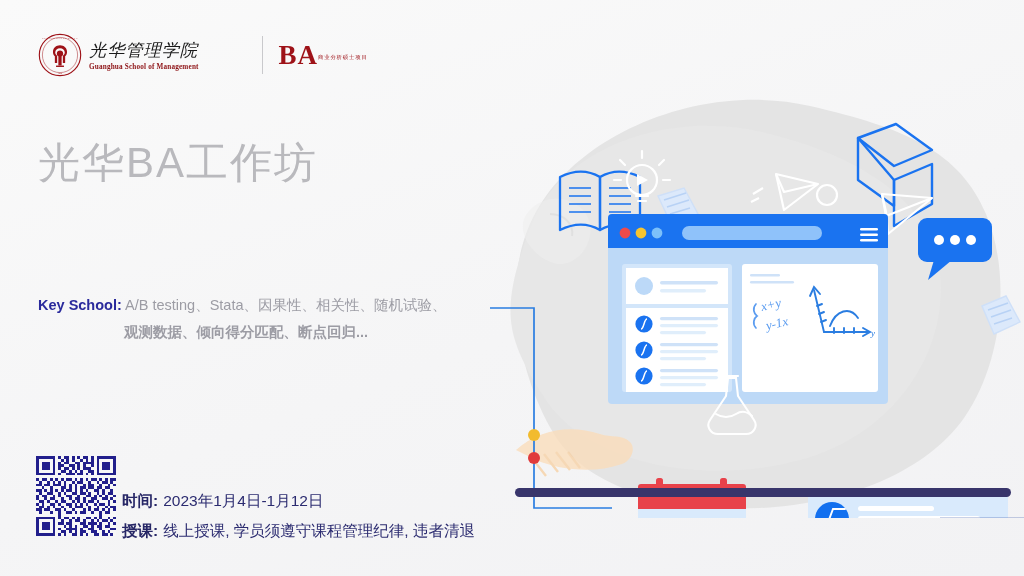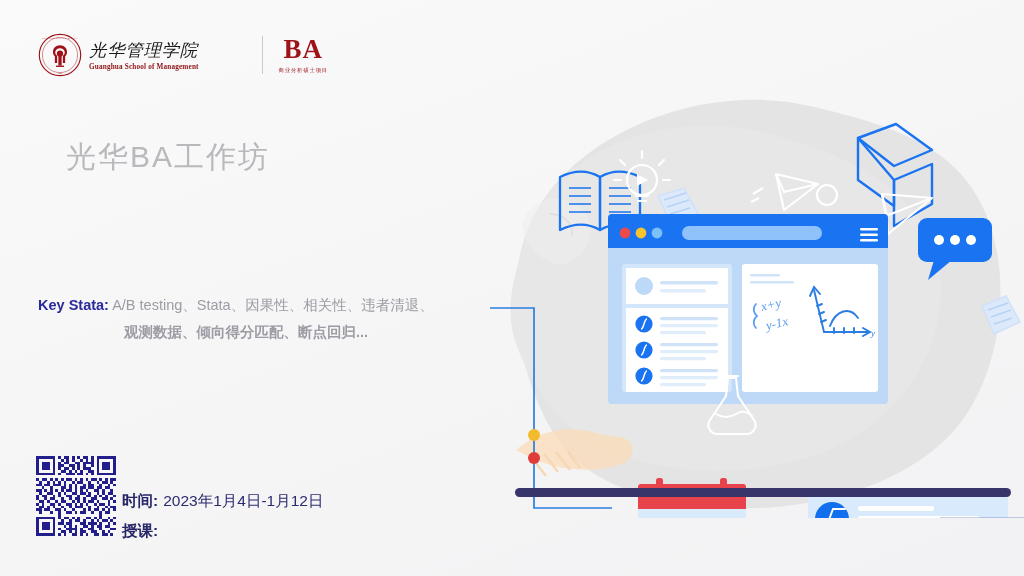--- a/index.html
+++ b/index.html
@@ -12,28 +12,28 @@
   .poster { position:absolute; inset:0; background:linear-gradient(160deg,#fafafa 0%,#f5f5f6 55%,#f2f2f4 100%); overflow:hidden;padding-left:10px; }
 
   
   .logo-bar { position:absolute; left:38px; top:30px; display:flex; align-items:center; height:50px; }
   .seal { width:44px; height:44px; flex:none; }
   .gh-text { margin-left:7px; display:flex; flex-direction:column; justify-content:center; }
   .gh-cn { height:20px; }
   .gh-en { font-size:7.2px; letter-spacing:.18px; color:#8d1114; font-weight:700;
            font-family:"Liberation Serif","DejaVu Serif",serif; margin-top:3px; white-space:nowrap; }
   .divider { width:1px; height:38px; background:#c9c9cc; margin:0 16px 0 18px; }
-  .ba-block { display:flex; flex-direction:column; align-items:center; }
+  .ba-block { display:flex; flex-direction:row; align-items:center; }
   .ba-big { font-family:"Liberation Serif","DejaVu Serif",serif; font-weight:700; font-size:27px;
             color:#9e1218; letter-spacing:1px; line-height:1; }
   .ba-sub { font-size:5.4px; color:#9e1218; letter-spacing:.8px; margin-top:4px; white-space:nowrap; }
 
   
-  .kicker { position:absolute; left:38px; top:142px; font-size:30px; color:#b9b9bd;
-            letter-spacing:2px; line-height:1; font-weight:400; white-space:nowrap;margin-left:28px; }
+  .kicker { position:absolute; left:38px; top:142px; font-size:42px; color:#b9b9bd;
+            letter-spacing:2px; line-height:1; font-weight:400; white-space:nowrap; }
   .headline { position:absolute; left:36px; top:196px; font-size:54px; color:#2a2a9c;
               font-weight:700; letter-spacing:1px; line-height:1.08; white-space:nowrap; }
 
   
   .keywords { position:absolute; left:38px; top:292px; width:430px; font-size:14.5px; line-height:1.85; }
   .kw-label { color:#2a2a9c; font-weight:700; }
   .kw-body  { color:#9c9ca4; }
   .kw-line2 { display:block; padding-left:86px; color:#9c9ca4;font-weight:bold; }
 
   
@@ -82,22 +82,22 @@
 
     <div class="ba-block">
       <div class="ba-big">BA</div>
       <div class="ba-sub">商业分析硕士项目</div>
     </div>
   </div>
 
   <div class="kicker">光华BA工作坊</div>
 
   <div class="keywords">
-    <span class="kw-label">Key Stata:</span>
-    <span class="kw-body">A/B testing、Stata、因果性、相关性、违者清退、</span>
+    <span class="kw-label">Key School:</span>
+    <span class="kw-body">A/B testing、Stata、因果性、相关性、随机试验、</span>
     <span class="kw-line2">观测数据、倾向得分匹配、断点回归...</span>
   </div>
 
   <svg class="qr" viewBox="0 0 29 29" shape-rendering="crispEdges">
     <rect width="29" height="29" fill="#f7f7f8"></rect>
     <g fill="#221f8c">
       <path d="M0 0h7v7H0zM22 0h7v7h-7zM0 22h7v7H0z"></path>
     </g>
     <g fill="#f7f7f8">
       <path d="M1 1h5v5H1zM23 1h5v5h-5zM1 23h5v5H1z"></path>
@@ -134,20 +134,21 @@
     </g>
   </svg>
 
   <div class="info">
     <div class="info-row">
       <span class="info-label">时间:</span>
       <span class="info-val">2023年1月4日-1月12日</span>
     </div>
     <div class="info-row">
       <span class="info-label">授课:</span>
+      <span class="info-val">线上授课, 学员须遵守课程管理纪律, 违者清退</span>
     </div>
   </div>
 
   <div class="illus">
     <svg viewBox="0 0 554 440">
 
       <path d="M76 118C130 44 246 6 340 28c96 22 150 46 176 108 26 62 16 150-22 204-38 54-118 86-204 90-86 4-172-18-206-74C50 300 22 192 76 118z" fill="#e4e4e4"></path>
       <path d="M60 150c30-82 140-118 232-96 92 22 170 66 178 142 8 76-44 160-140 186-96 26-212 4-254-60-42-64-46-90-16-172z" fill="#e7e7e7"></path>
 
       <g opacity=".55">

